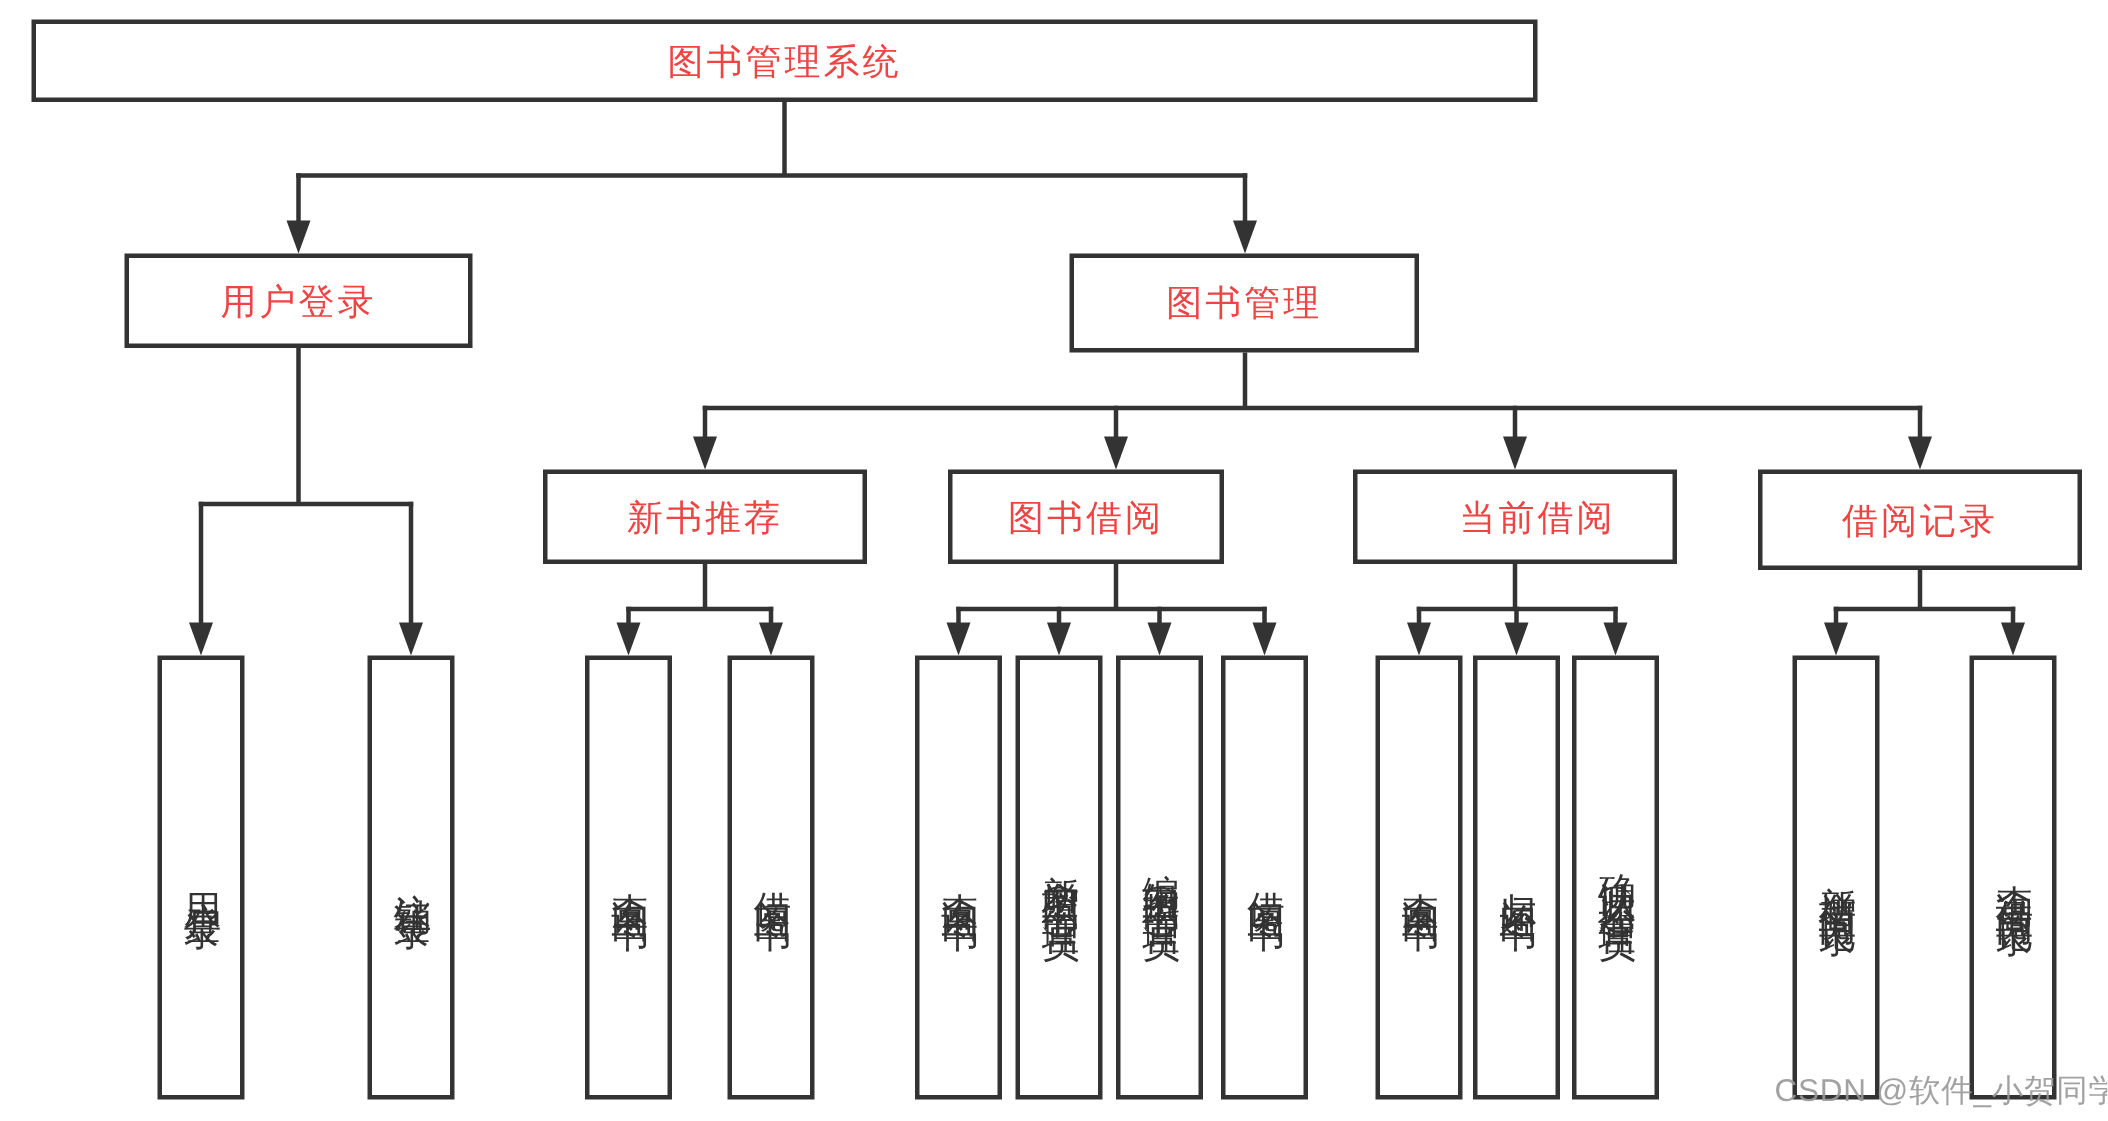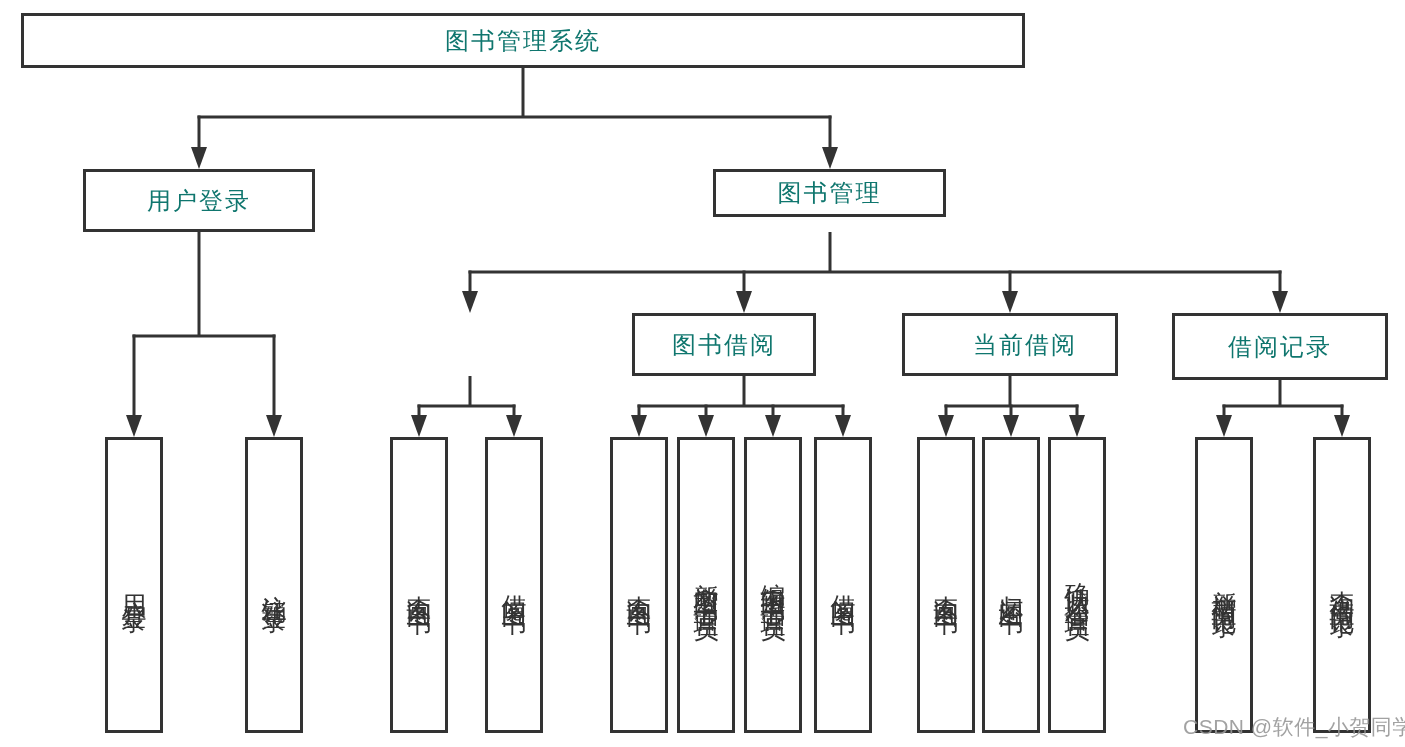--- a/index.html
+++ b/index.html
@@ -19,21 +19,21 @@
   }
   .hbox {
     position: absolute;
     box-sizing: border-box;
     border: 3px solid #333333;
     background: #ffffff;
     display: flex;
     align-items: center;
     justify-content: center;
     font-size: 24px;
-    color: #0f766e;
+    color: #ef4444;
     letter-spacing: 2px;
     z-index: 2;
   }
   .leaf {
     position: absolute;
     top: 437px;
     width: 58px;
     height: 296px;
     box-sizing: border-box;
     border: 3px solid #333333;
@@ -131,24 +131,27 @@
     <polygon points="1334,415 1350,415 1342,437"></polygon>
   </svg>
 
   <div class="hbox" style="left:21px; top:13px; width:1004px; height:55px;">
     <span>图书管理系统</span>
   </div>
 
   <div class="hbox" style="left:83px; top:169px; width:232px; height:63px;">
     <span>用户登录</span>
   </div>
-  <div class="hbox" style="left:713px; top:169px; width:233px; height:48px;">
+  <div class="hbox" style="left:713px; top:169px; width:233px; height:66px;">
     <span>图书管理</span>
   </div>
 
+  <div class="hbox" style="left:362px; top:313px; width:216px; height:63px;">
+    <span>新书推荐</span>
+  </div>
   <div class="hbox" style="left:632px; top:313px; width:184px; height:63px;">
     <span>图书借阅</span>
   </div>
   <div class="hbox" style="left:902px; top:313px; width:216px; height:63px;padding-left:30px;">
     <span>当前借阅</span>
   </div>
   <div class="hbox" style="left:1172px; top:313px; width:216px; height:67px;">
     <span>借阅记录</span>
   </div>
 

